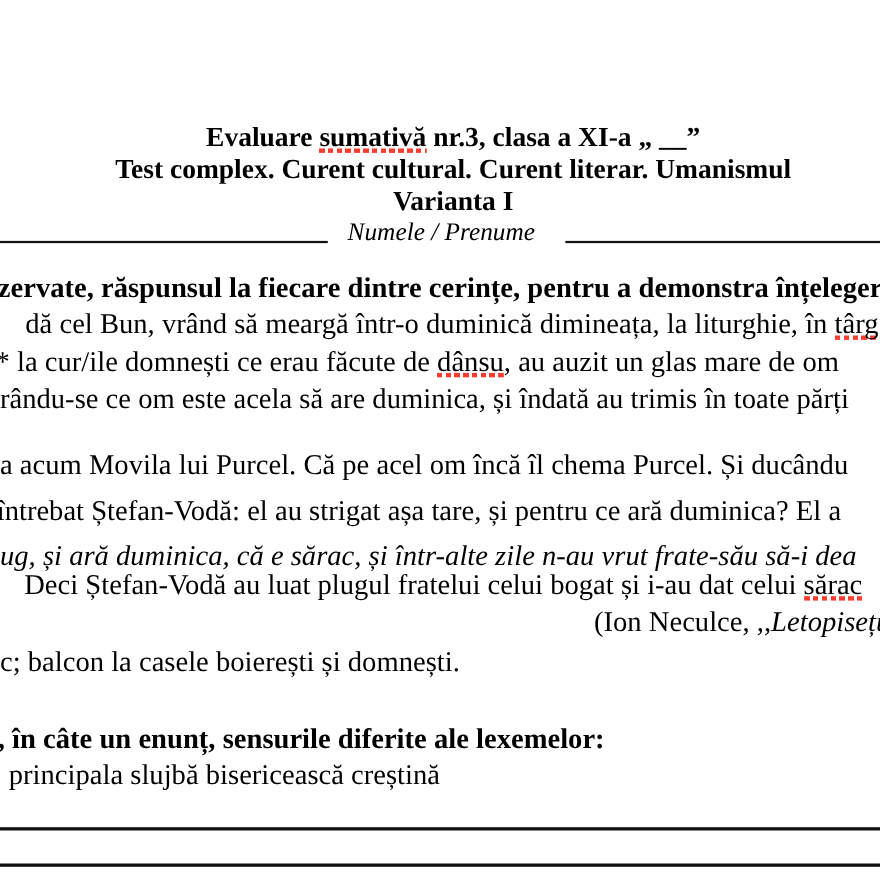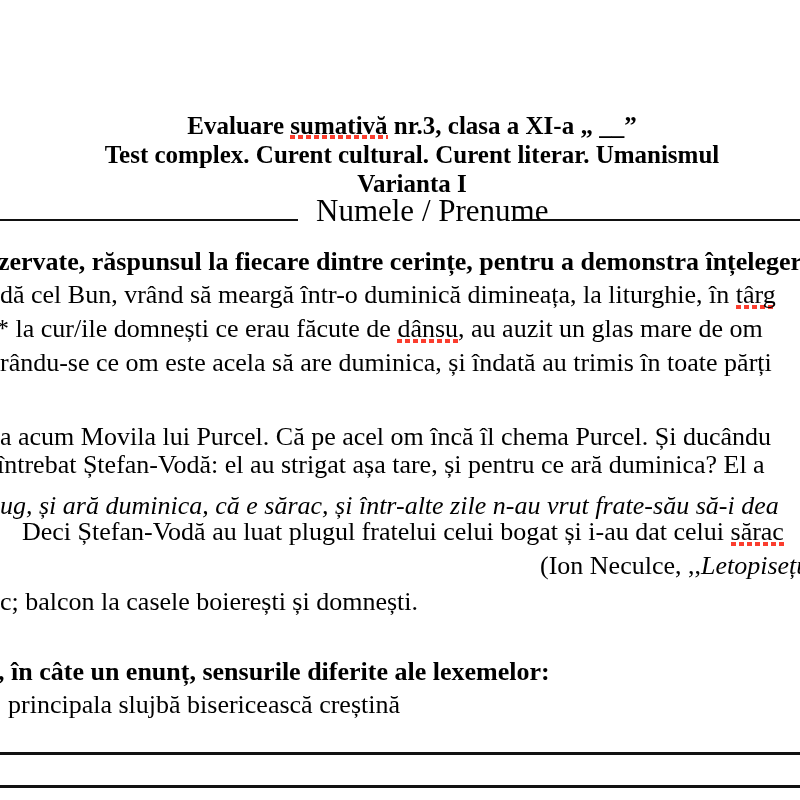--- a/index.html
+++ b/index.html
@@ -14,21 +14,21 @@
   }
   
   .title-block{
     position:absolute;left:12px;top:64px;width:800px;
     text-align:center;font-weight:bold;font-size:25px;line-height:29px;
     white-space:nowrap;
   }
   
   .name-label{
     position:absolute;left:316px;top:149px;
-    font-size:31px;line-height:29px;white-space:nowrap;
+    font-style:italic;font-size:23px;line-height:29px;white-space:nowrap;
   }
   .rule{position:absolute;background:#111111;height:2px;}
   .rule.name-left{left:0;top:172px;width:298px;}
   .rule.name-right{left:514px;top:172px;width:286px;}
   .rule.answer-1{left:0;top:705px;width:800px;height:3px;}
   .rule.answer-2{left:0;top:738px;width:800px;height:3px;}
   
   .bl{
     position:absolute;left:0;
     font-size:26px;line-height:34px;white-space:nowrap;
@@ -53,26 +53,26 @@
     <div>Test complex. Curent cultural. Curent literar. Umanismul</div>
     <div>Varianta I</div>
   </div>
 
   <div class="rule name-left"></div>
   <div class="name-label">Numele / Prenume</div>
   <div class="rule name-right"></div>
 
   <div class="bl bold" style="top:198px;left:-2px;">zervate, răspunsul la fiecare dintre cerințe, pentru a demonstra înțelegerea</div>
 
-  <div class="bl" style="top:231px;"><span>dă cel Bun, vrând să meargă într-o duminică dimineața, la liturghie, în </span><span class="sq">târg</span></div>
+  <div class="bl" style="top:231px;padding-left:23px;"><span>dă cel Bun, vrând să meargă într-o duminică dimineața, la liturghie, în </span><span class="sq">târg</span></div>
 
   <div class="bl" style="top:265px;left:-4px;"><span>* la cur/ile domnești ce erau făcute de </span><span class="sq">dânsu</span><span>, au auzit un glas mare de om</span></div>
 
   <div class="bl" style="top:299px;">rându-se ce om este acela să are duminica, și îndată au trimis în toate părți</div>
-  <div class="bl" style="top:373px;">a acum Movila lui Purcel. Că pe acel om încă îl chema Purcel. Și ducându</div>
+  <div class="bl" style="top:359px;">a acum Movila lui Purcel. Că pe acel om încă îl chema Purcel. Și ducându</div>
   <div class="bl" style="top:401px;left:-3px;">întrebat Ștefan-Vodă: el au strigat așa tare, și pentru ce ară duminica? El a</div>
   <div class="bl" style="top:442px;font-style:italic;">ug, și ară duminica, că e sărac, și într-alte zile n-au vrut frate-său să-i dea</div>
 
   <div class="bl" style="top:468px;left:22px;"><span>Deci Ștefan-Vodă au luat plugul fratelui celui bogat și i-au dat celui </span><span class="sq">sărac</span></div>
 
   <div class="bl" style="top:502px;left:540px;"><span>(Ion Neculce, ,,</span><span class="it">Letopisețul</span></div>
 
   <div class="bl" style="top:538px;">c; balcon la casele boierești și domnești.</div>
 
   <div class="bl bold" style="top:608px;left:-2px;">, în câte un enunț, sensurile diferite ale lexemelor:</div>

